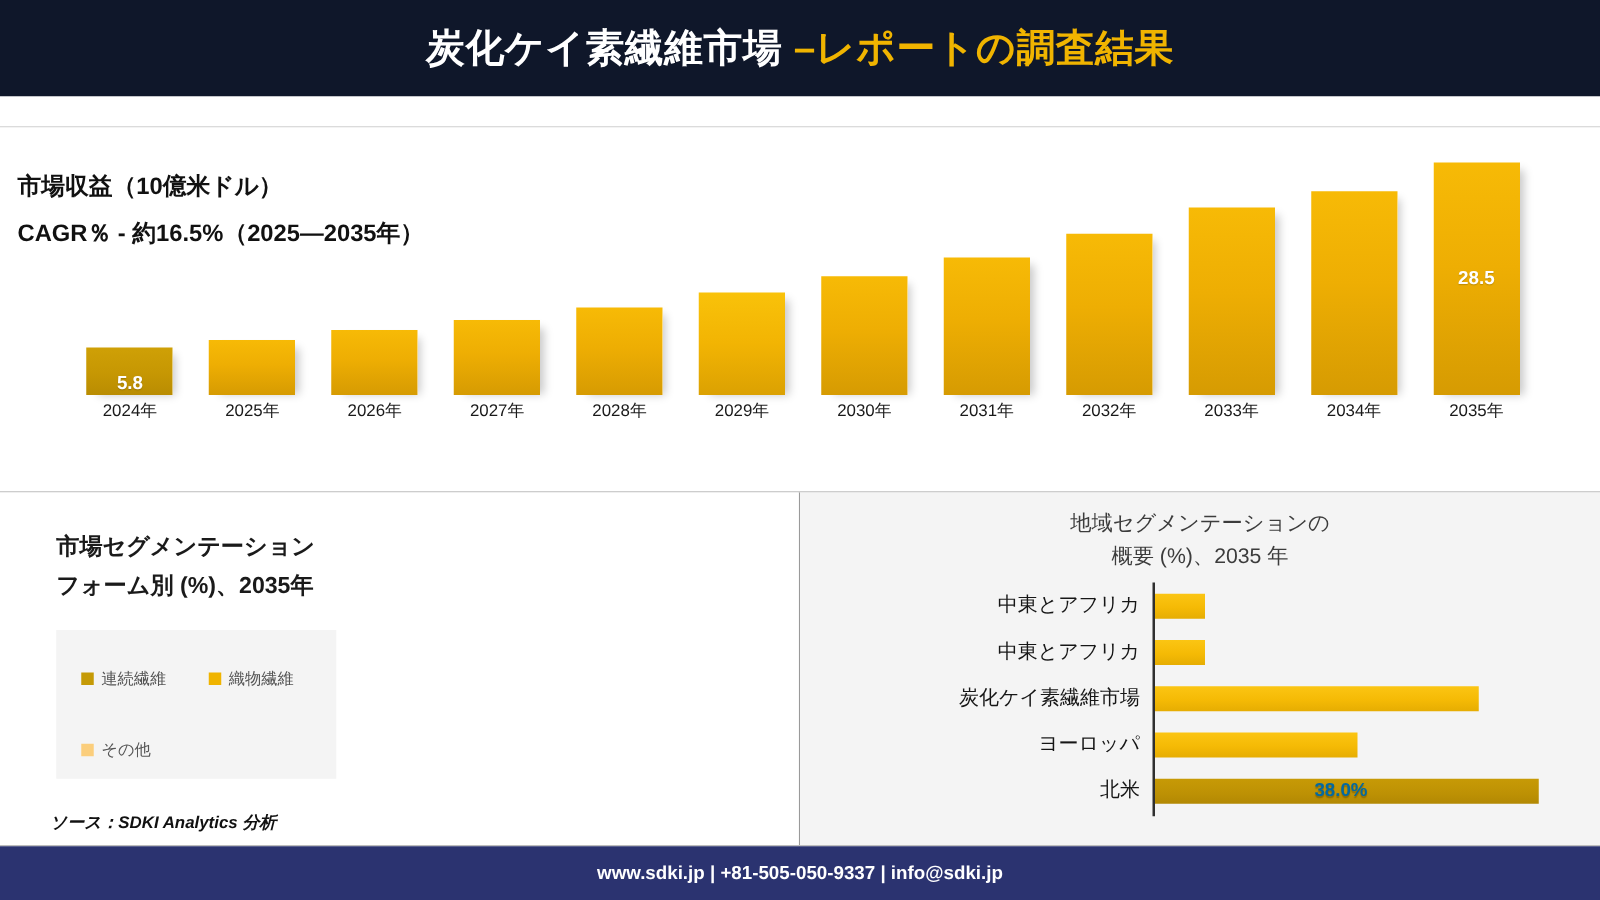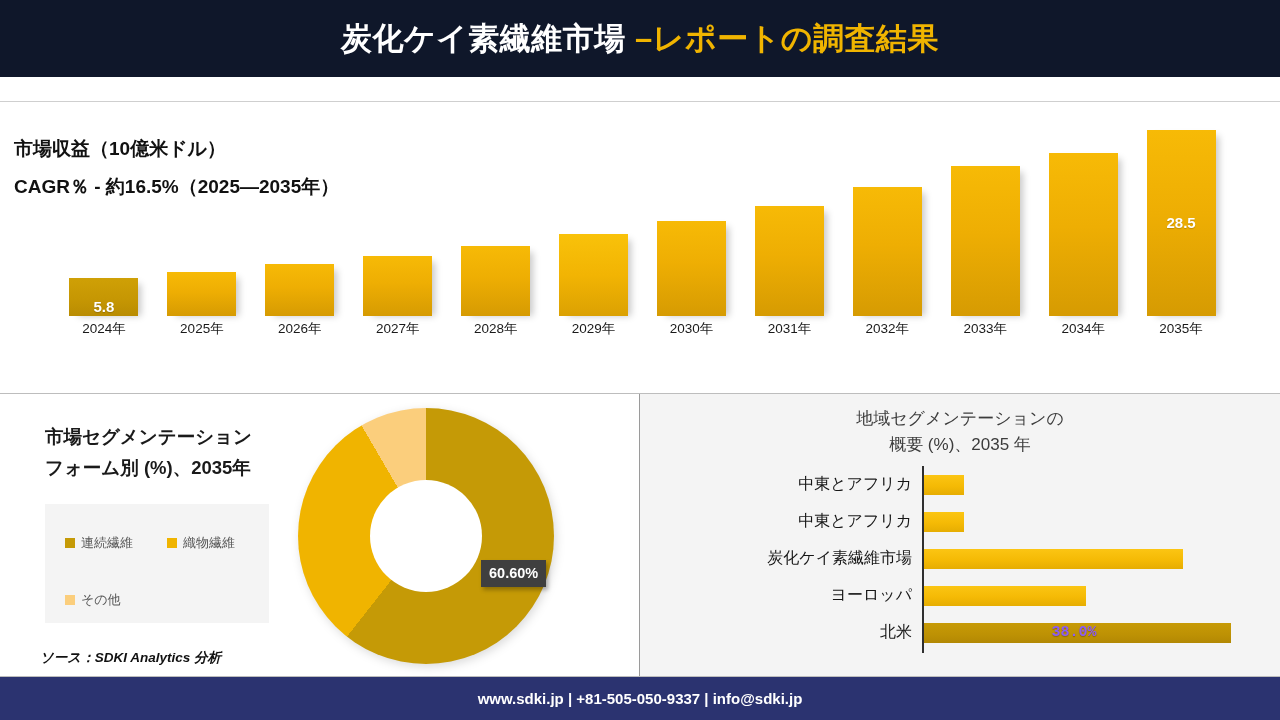--- a/index.html
+++ b/index.html
@@ -85,35 +85,35 @@
     position:absolute;left:40px;top:255px;font-size:13.5px;font-weight:bold;font-style:italic;
     color:#111;white-space:nowrap;
   }
 
   
   .region-panel{position:absolute;left:640px;top:394px;width:640px;height:283px;background:#f4f4f4;}
   .region-title{
     position:absolute;left:0;right:0;top:12px;text-align:center;
     font-size:17px;color:#3c3c3c;line-height:26px;
   }
-  .region-plot{position:absolute;left:0;top:72px;width:640px;height:200px;font-family:Liberation Mono, monospace;}
+  .region-plot{position:absolute;left:0;top:72px;width:640px;height:200px;}
   .region-axis{position:absolute;left:282px;top:0px;width:2px;height:187px;background:#2f2f2f;}
   .region-rows{position:absolute;left:0;top:0;width:640px;height:187px;}
   .region-row{position:absolute;left:0;width:640px;height:37px;display:flex;align-items:center;}
   .region-name{
     position:absolute;left:0;width:272px;text-align:right;
     font-size:16px;color:#161616;white-space:nowrap;
   }
   .region-bar{
     position:absolute;left:284px;height:20px;
     background:linear-gradient(180deg,#fbc513 0%,#f5ba05 55%,#e6ad02 100%);
   }
   .region-bar.dark{background:linear-gradient(180deg,#c79a06 0%,#bd9104 60%,#b28803 100%);}
   .region-val{
-    position:absolute;color:#8b5cf6;font-size:15px;font-weight:bold;
+    position:absolute;color:#0369a1;font-size:15px;font-weight:bold;
     text-shadow:0 1px 1px rgba(0,0,0,.25);white-space:nowrap;
   }
 
   
   .footer{
     position:absolute;left:0;top:677px;width:1280px;height:43px;background:#2b3370;
     display:flex;align-items:center;justify-content:center;
   }
   .footer-text{color:#ffffff;font-size:15px;font-weight:bold;white-space:nowrap;}
 </style>
@@ -210,25 +210,20 @@
       <div class="legend-row r2">
         <span class="legend-swatch" id="sw1" style="background: rgb(240, 180, 0);"></span>
         <span class="legend-text">織物繊維</span>
       </div>
       <div class="legend-row r3">
         <span class="legend-swatch" id="sw2" style="background: rgb(251, 206, 124);"></span>
         <span class="legend-text">その他</span>
       </div>
     </div>
 
-    <div class="donut-wrap">
-      <div class="donut" id="donut-ring" style="background: conic-gradient(rgb(197, 154, 6) 0%, rgb(197, 154, 6) 60.6%, rgb(240, 180, 0) 60.6%, rgb(240, 180, 0) 91.6%, rgb(251, 206, 124) 91.6%, rgb(251, 206, 124) 100%);"></div>
-      <div class="donut-hole"></div>
-      <div class="donut-tag">60.60%</div>
-    </div>
 
     <div class="source-note">ソース：SDKI Analytics 分析</div>
   </div>
 
   <div class="region-panel">
     <div class="region-title">
       <div>地域セグメンテーションの</div>
       <div>概要 (%)、2035 年</div>
     </div>
     <div class="region-plot">

